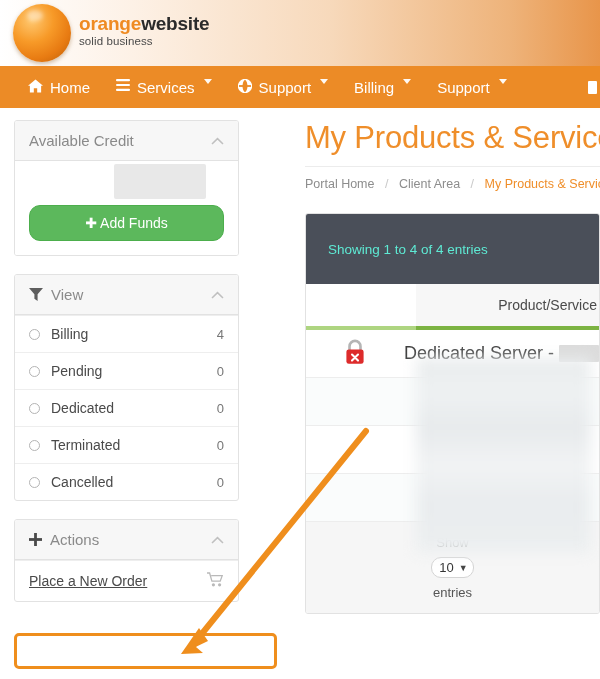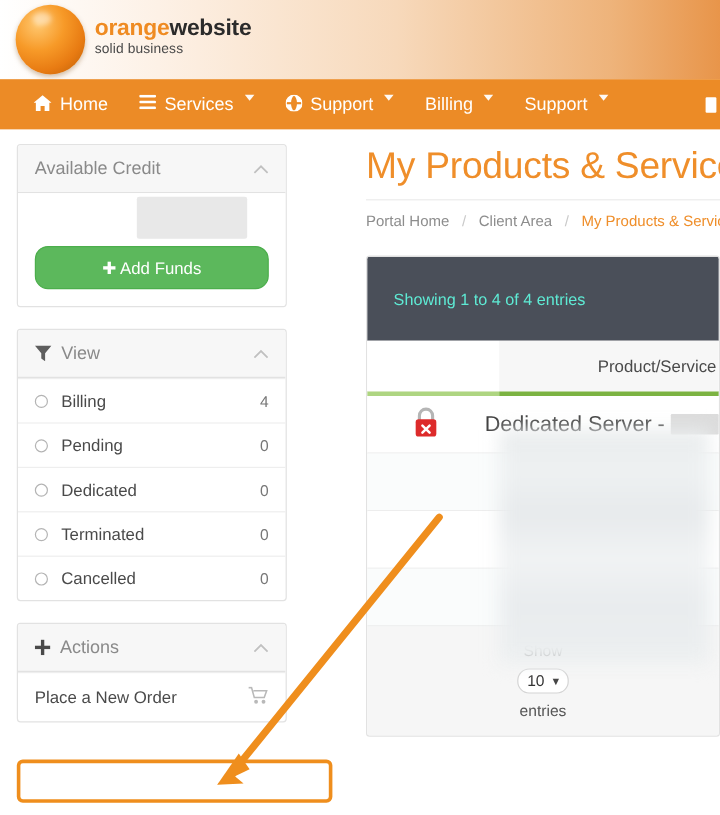--- a/index.html
+++ b/index.html
@@ -94,21 +94,21 @@
     margin-right:11px; flex:none;
   }
   .view-label{ flex:1; }
   .view-count{ color:#777; font-size:13px; }
 
   .act-row{
     display:flex; align-items:center; padding:11px 14px;
     border-top:1px solid #eeeeee; font-size:14px; color:#4a4a4a; cursor:pointer;
     position:relative;
   }
-  .act-row .act-label{ flex:1; }
+  .act-row .act-label{ flex:1;text-decoration:underline; }
   .act-ico{ color:#b9b9b9; }
 
   
   .highlight-box{
     position:absolute; left:14px; top:633px; width:263px; height:36px;
     border:3px solid #ef8e1d; border-radius:5px; pointer-events:none; z-index:40;
   }
 
   
   .page-title{

